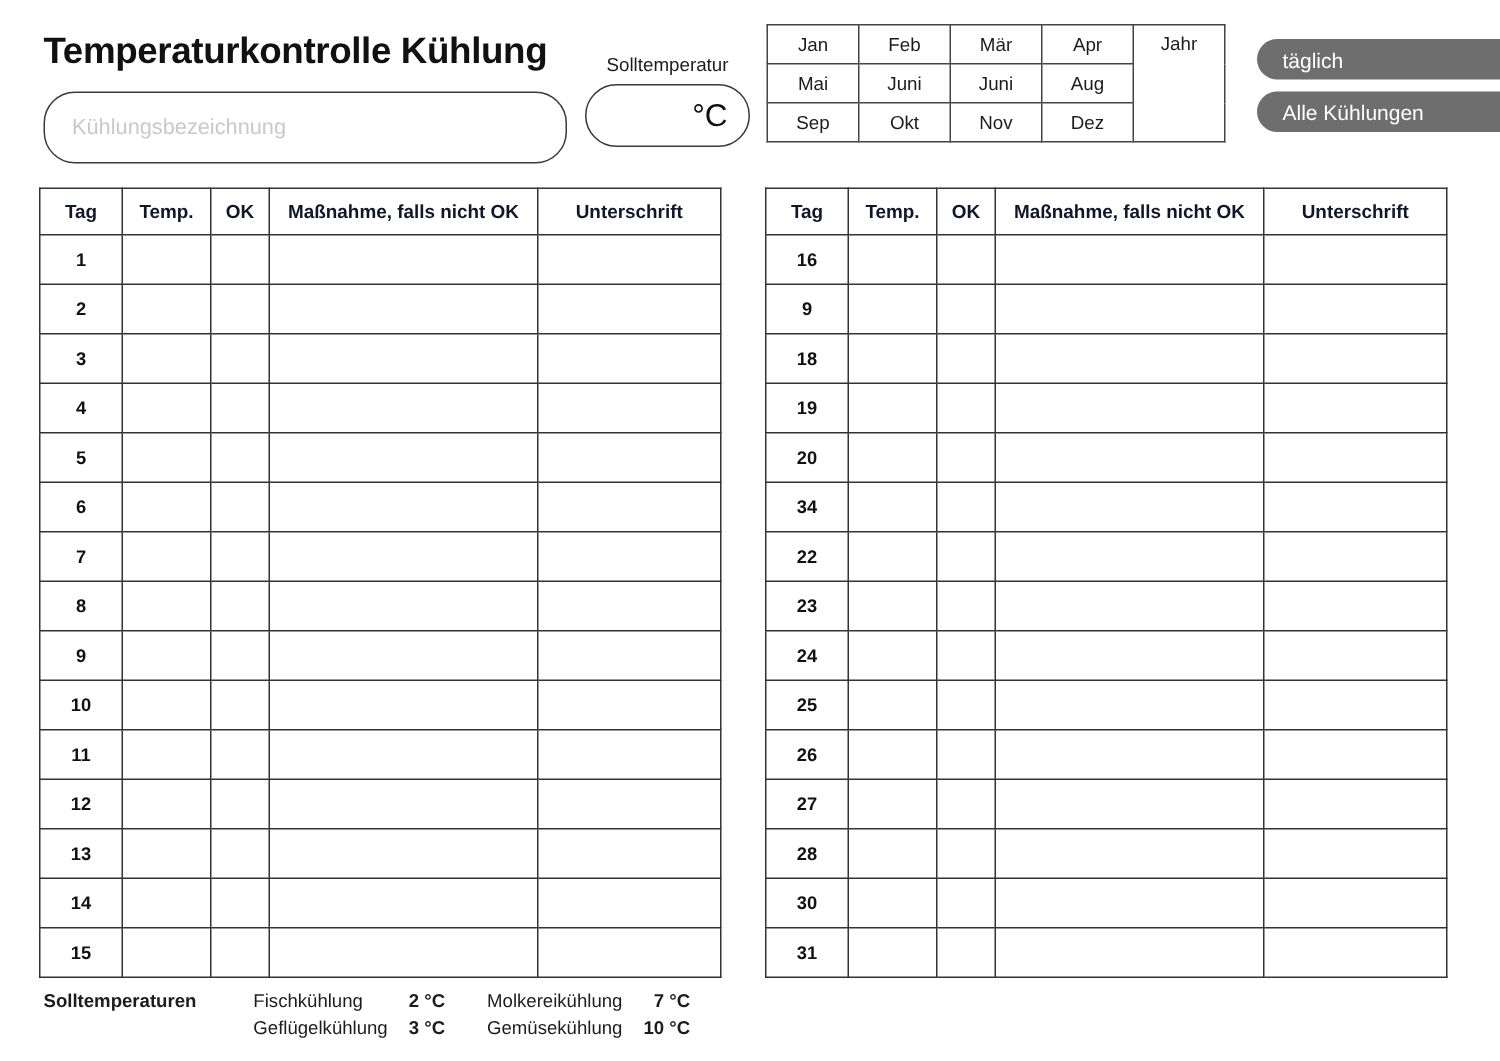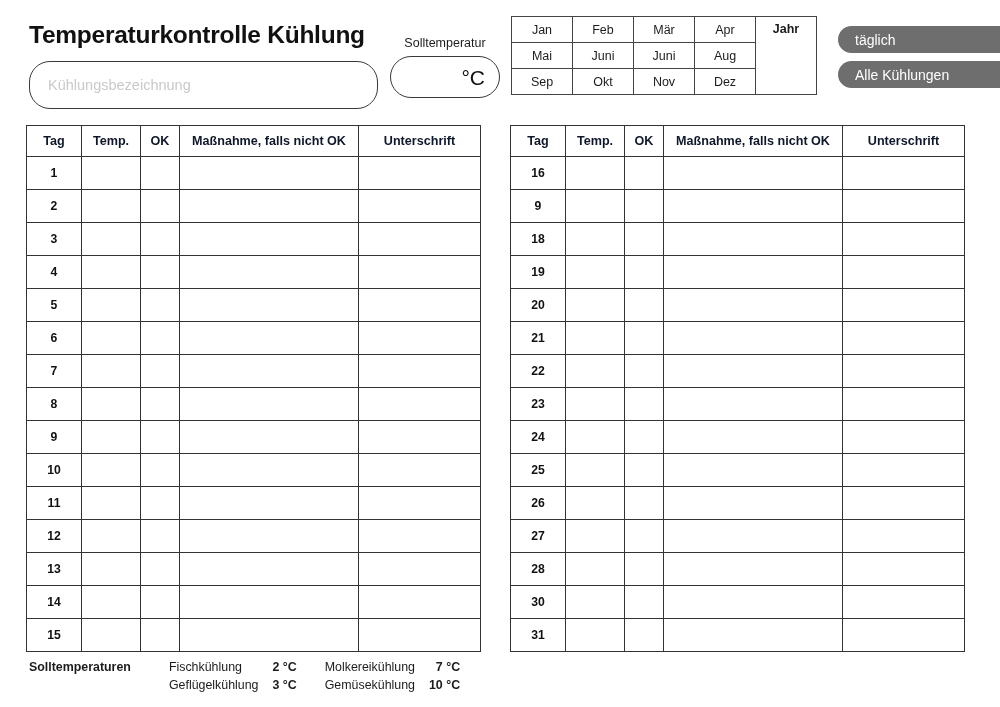--- a/index.html
+++ b/index.html
@@ -103,21 +103,21 @@
     border: 1px solid #444444;
     width: 60px;
     height: 25px;
     text-align: center;
     vertical-align: middle;
     font-size: 12.5px;
     color: #1c1c1c;
     padding: 0;
   }
   #month-grid td.year-cell {
-    font-weight: bold;
+    font-weight: normal;
     vertical-align: top;
     padding-top: 5px;
   }
 
   
   #pill-buttons {
     position: absolute;
     left: 838px;
     top: 26px;
   }
@@ -412,21 +412,21 @@
         <td class="col-untsc"></td>
       </tr>
       <tr>
         <td class="day-cell col-tag">20</td>
         <td class="col-temp"></td>
         <td class="col-ok"></td>
         <td class="col-maßn"></td>
         <td class="col-untsc"></td>
       </tr>
       <tr>
-        <td class="day-cell col-tag">21</td>
+        <td class="day-cell col-tag">34</td>
         <td class="col-temp"></td>
         <td class="col-ok"></td>
         <td class="col-maßn"></td>
         <td class="col-untsc"></td>
       </tr>
       <tr>
         <td class="day-cell col-tag">22</td>
         <td class="col-temp"></td>
         <td class="col-ok"></td>
         <td class="col-maßn"></td>

